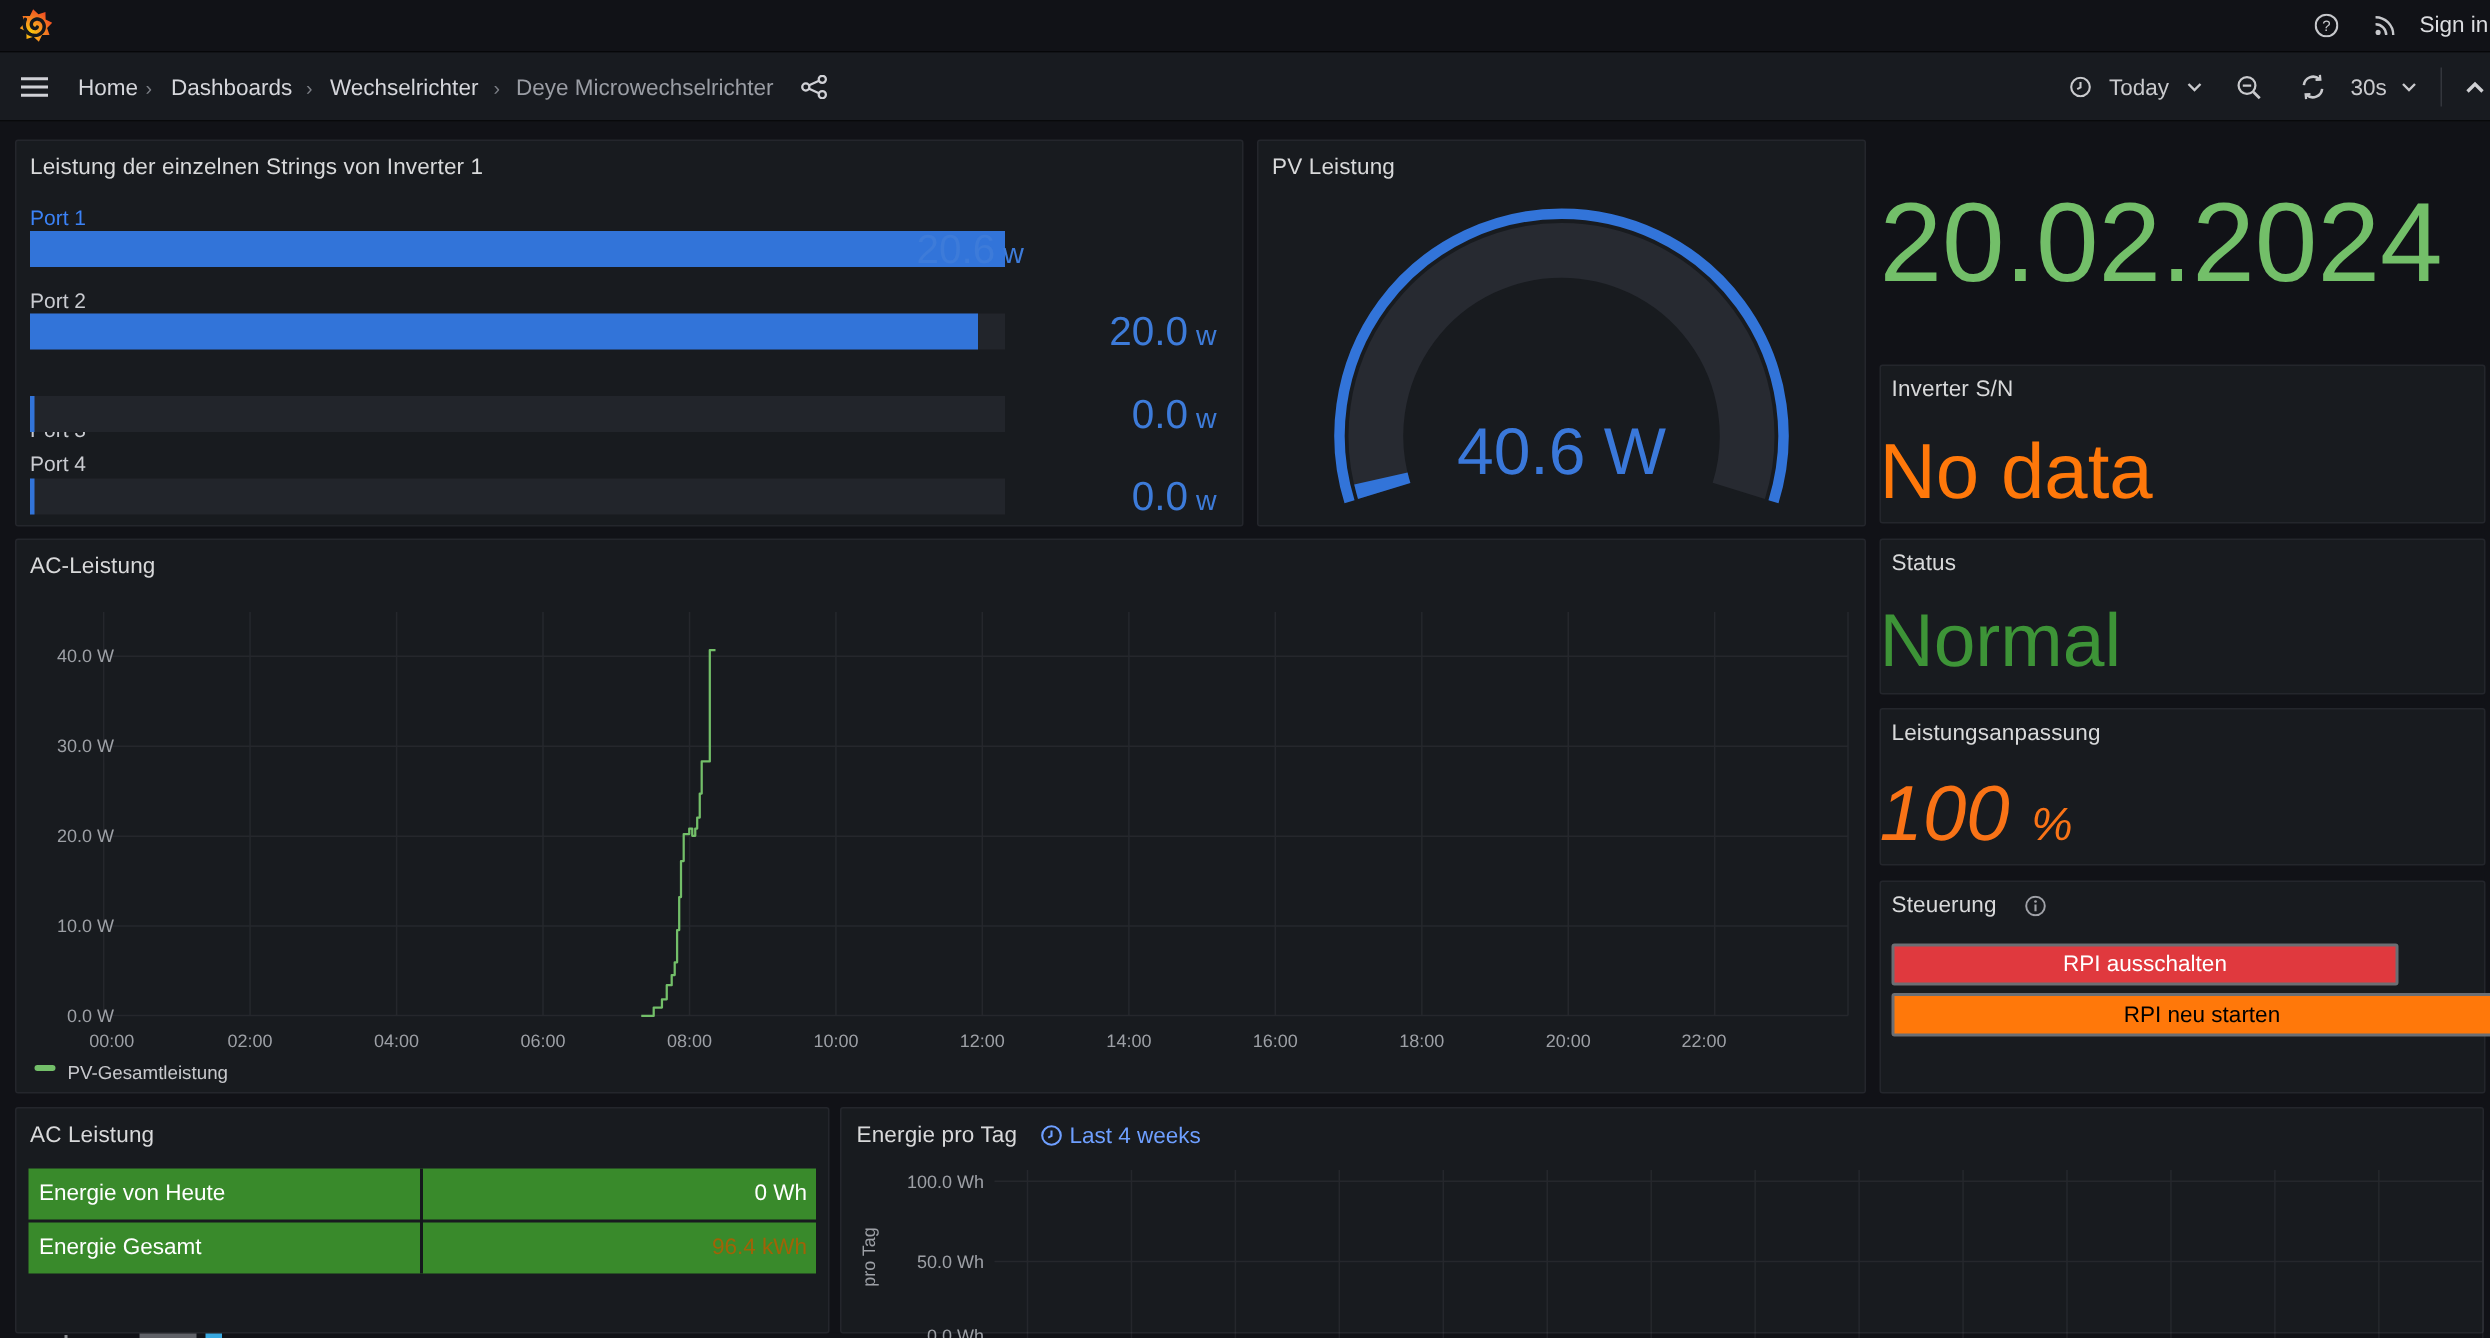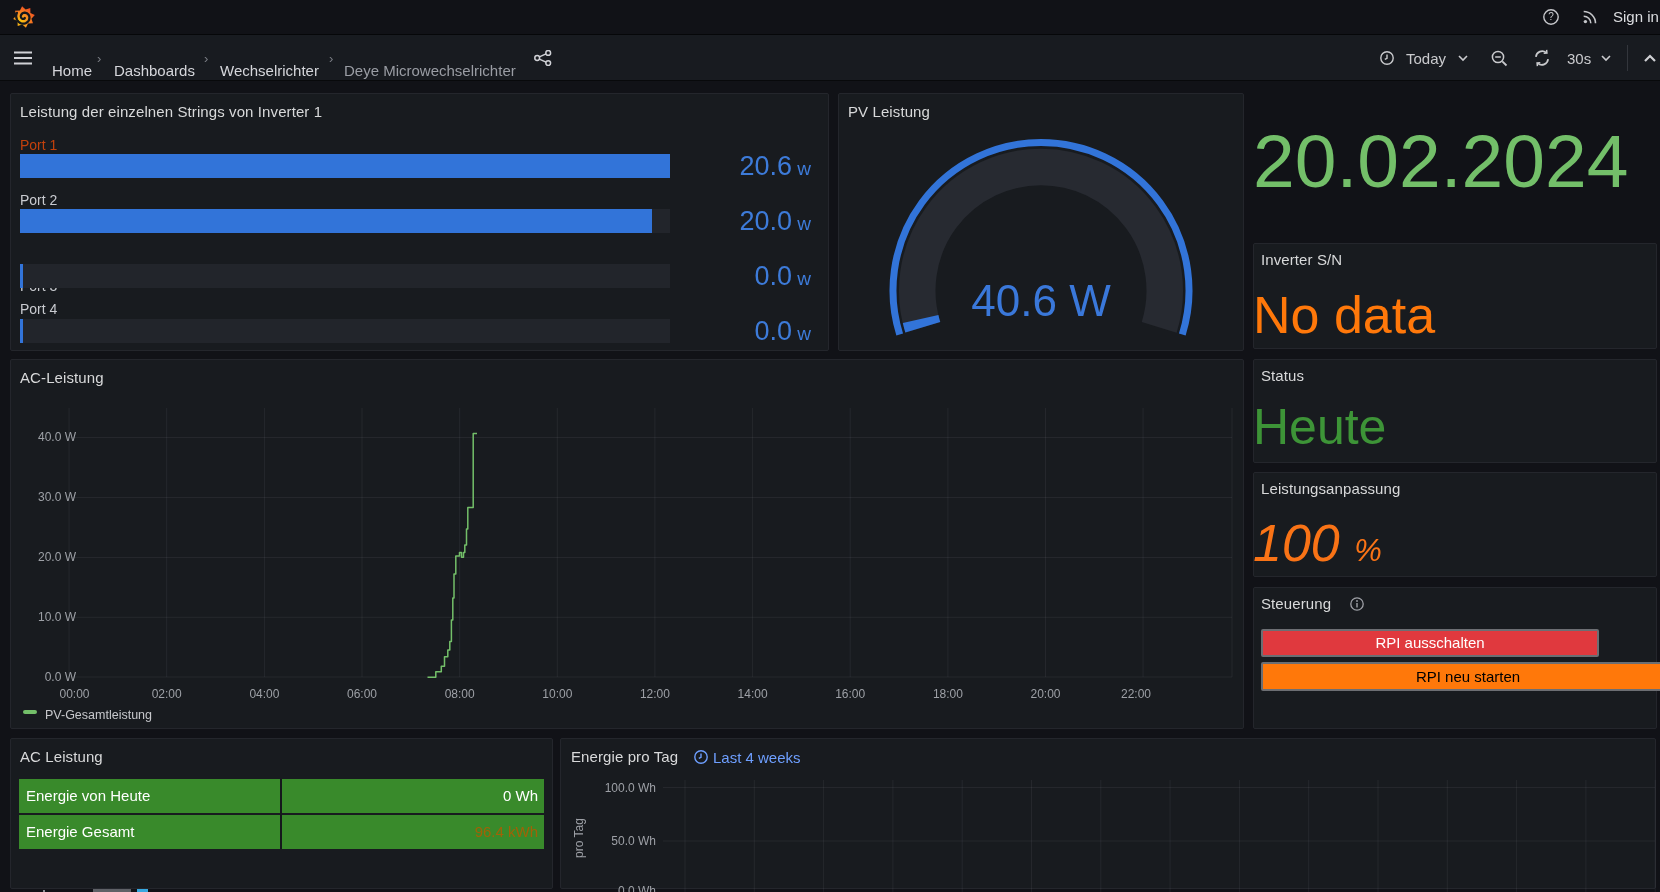--- a/index.html
+++ b/index.html
@@ -3,21 +3,21 @@
 <meta charset="utf-8">
 <style>
 html,body{margin:0;padding:0;background:#111217;}
 body{width:1660px;height:892px;overflow:hidden;font-family:"Liberation Sans",sans-serif;position:relative;-webkit-font-smoothing:antialiased;}
 .abs{position:absolute;}
 .panel{position:absolute;background:#181b1f;border:1px solid #24262c;border-radius:2px;box-sizing:border-box;}
 .ptitle{position:absolute;font-size:15px;font-weight:500;color:#d8d9da;letter-spacing:0.1px;}
 .topnav{position:absolute;left:0;top:0;width:1660px;height:35px;background:#111217;border-bottom:1px solid #060709;box-sizing:border-box;}
 .crumbbar{position:absolute;left:0;top:35px;width:1660px;height:46px;background:#181b20;border-bottom:1px solid #08090b;box-sizing:border-box;}
 .searchbox{position:absolute;left:633px;top:3px;width:410px;height:27px;background:#0e1015;border:1px solid #2a2d33;border-radius:3px;box-sizing:border-box;}
-.crumb{font-size:15px;color:#d5d6db;margin-top:12px;}
+.crumb{font-size:15px;color:#d5d6db;}
 .crumbsep{font-size:13px;color:#7b7e85;}
 .ctext{color:#c9cacd;font-size:15px;}
 svg{display:block;}
 .statbig{position:absolute;font-weight:500;text-align:left;}
 </style>
 </head>
 <body>
 
 <div class="topnav">
   <svg class="abs" style="left:13px;top:6px;" width="22" height="22" viewBox="0 0 22 22">
@@ -84,25 +84,25 @@
       <path d="M2 2l4 4 4-4"></path>
     </svg>
   <div class="abs" style="left:1627px;top:10px;width:1px;height:26px;background:#33363c;"></div>
   <svg class="abs" style="left:1643px;top:18px;" width="14" height="10" viewBox="0 0 14 10" fill="none" stroke="#cfd0d4" stroke-width="2.2">
       <path d="M2 8l5-5 5 5"></path>
     </svg>
 </div>
 
 <div class="panel" style="left:10px;top:93px;width:819px;height:258px;"></div>
 <div class="ptitle" style="left:20px;top:103px;">Leistung der einzelnen Strings von Inverter 1</div>
-<div class="abs" style="left:20px;top:137px;font-size:14px;color:#c2410c;">Port 1</div>
+<div class="abs" style="left:20px;top:137px;font-size:14px;color:#3b82f6;">Port 1</div>
 <div class="abs" style="left:20px;top:154px;width:650px;height:24px;background:#22252b;">
     <div style="width:650px;height:24px;background:#3274d9;"></div>
   </div>
-<div class="abs" style="left:611px;top:151px;width:200px;text-align:right;font-size:27px;line-height:31px;color:#3d7bd9;">20.6<span style="font-size:19px;">&nbsp;w</span></div>
+<div class="abs" style="left:611px;top:151px;width:200px;text-align:left;font-size:27px;line-height:31px;color:#3d7bd9;">20.6<span style="font-size:19px;">&nbsp;w</span></div>
 <div class="abs" style="left:20px;top:192px;font-size:14px;color:#c9cbd0;">Port 2</div>
 <div class="abs" style="left:20px;top:209px;width:650px;height:24px;background:#22252b;">
     <div style="width:632px;height:24px;background:#3274d9;"></div>
   </div>
 <div class="abs" style="left:611px;top:206px;width:200px;text-align:right;font-size:27px;line-height:31px;color:#3d7bd9;">20.0<span style="font-size:19px;">&nbsp;w</span></div>
 <div class="abs" style="left:20px;top:246px;font-size:14px;color:#c9cbd0;margin-top:32px;">Port 3</div>
 <div class="abs" style="left:20px;top:264px;width:650px;height:24px;background:#22252b;">
     <div style="width:2.5px;height:24px;background:#3274d9;"></div>
   </div>
 <div class="abs" style="left:611px;top:261px;width:200px;text-align:right;font-size:27px;line-height:31px;color:#3d7bd9;">0.0<span style="font-size:19px;">&nbsp;w</span></div>
@@ -122,21 +122,21 @@
 </svg>
 
 <div class="statbig" style="left:1253px;top:118px;width:404px;font-size:75px;color:#73bf69;">20.02.2024</div>
 
 <div class="panel" style="left:1253px;top:243px;width:404px;height:106px;"></div>
 <div class="ptitle" style="left:1261px;top:251px;">Inverter S/N</div>
 <div class="statbig" style="left:1253px;top:285px;width:404px;font-size:52px;color:#ff780a;">No data</div>
 
 <div class="panel" style="left:1253px;top:359px;width:404px;height:104px;"></div>
 <div class="ptitle" style="left:1261px;top:367px;">Status</div>
-<div class="statbig" style="left:1253px;top:398px;width:404px;font-size:50px;color:#3d9437;">Heute</div>
+<div class="statbig" style="left:1253px;top:398px;width:404px;font-size:50px;color:#3d9437;">Normal</div>
 
 <div class="panel" style="left:1253px;top:472px;width:404px;height:105px;"></div>
 <div class="ptitle" style="left:1261px;top:480px;">Leistungsanpassung</div>
 <div class="statbig" style="left:1253px;top:513px;width:464px;font-size:52px;color:#f97316;font-style:italic;">100 <span style="font-size:31px;">%</span></div>
 
 <div class="panel" style="left:1253px;top:587px;width:404px;height:142px;"></div>
 <div class="ptitle" style="left:1261px;top:595px;">Steuerung</div>
 <svg class="abs" style="left:1350px;top:597px;" width="14" height="14" viewBox="0 0 14 14" fill="none">
     <circle cx="7" cy="7" r="6.2" stroke="#9fa1a7" stroke-width="1.3"></circle>
     <circle cx="7" cy="4" r="0.9" fill="#9fa1a7"></circle>

